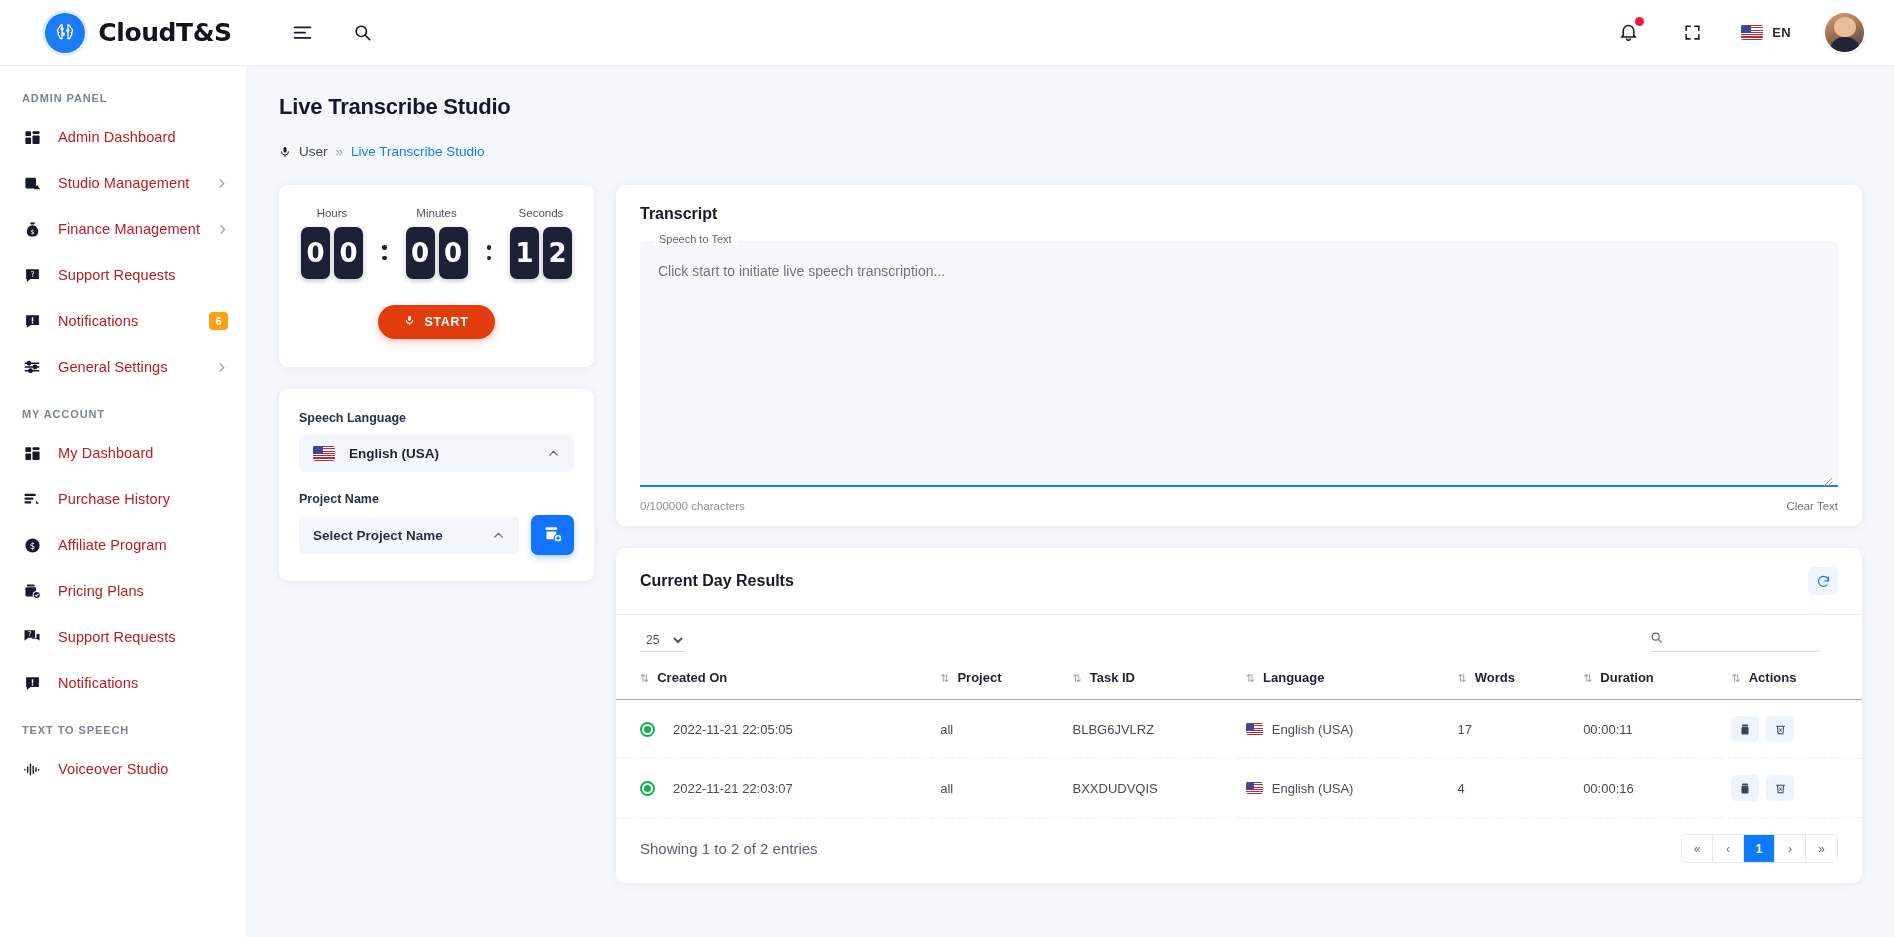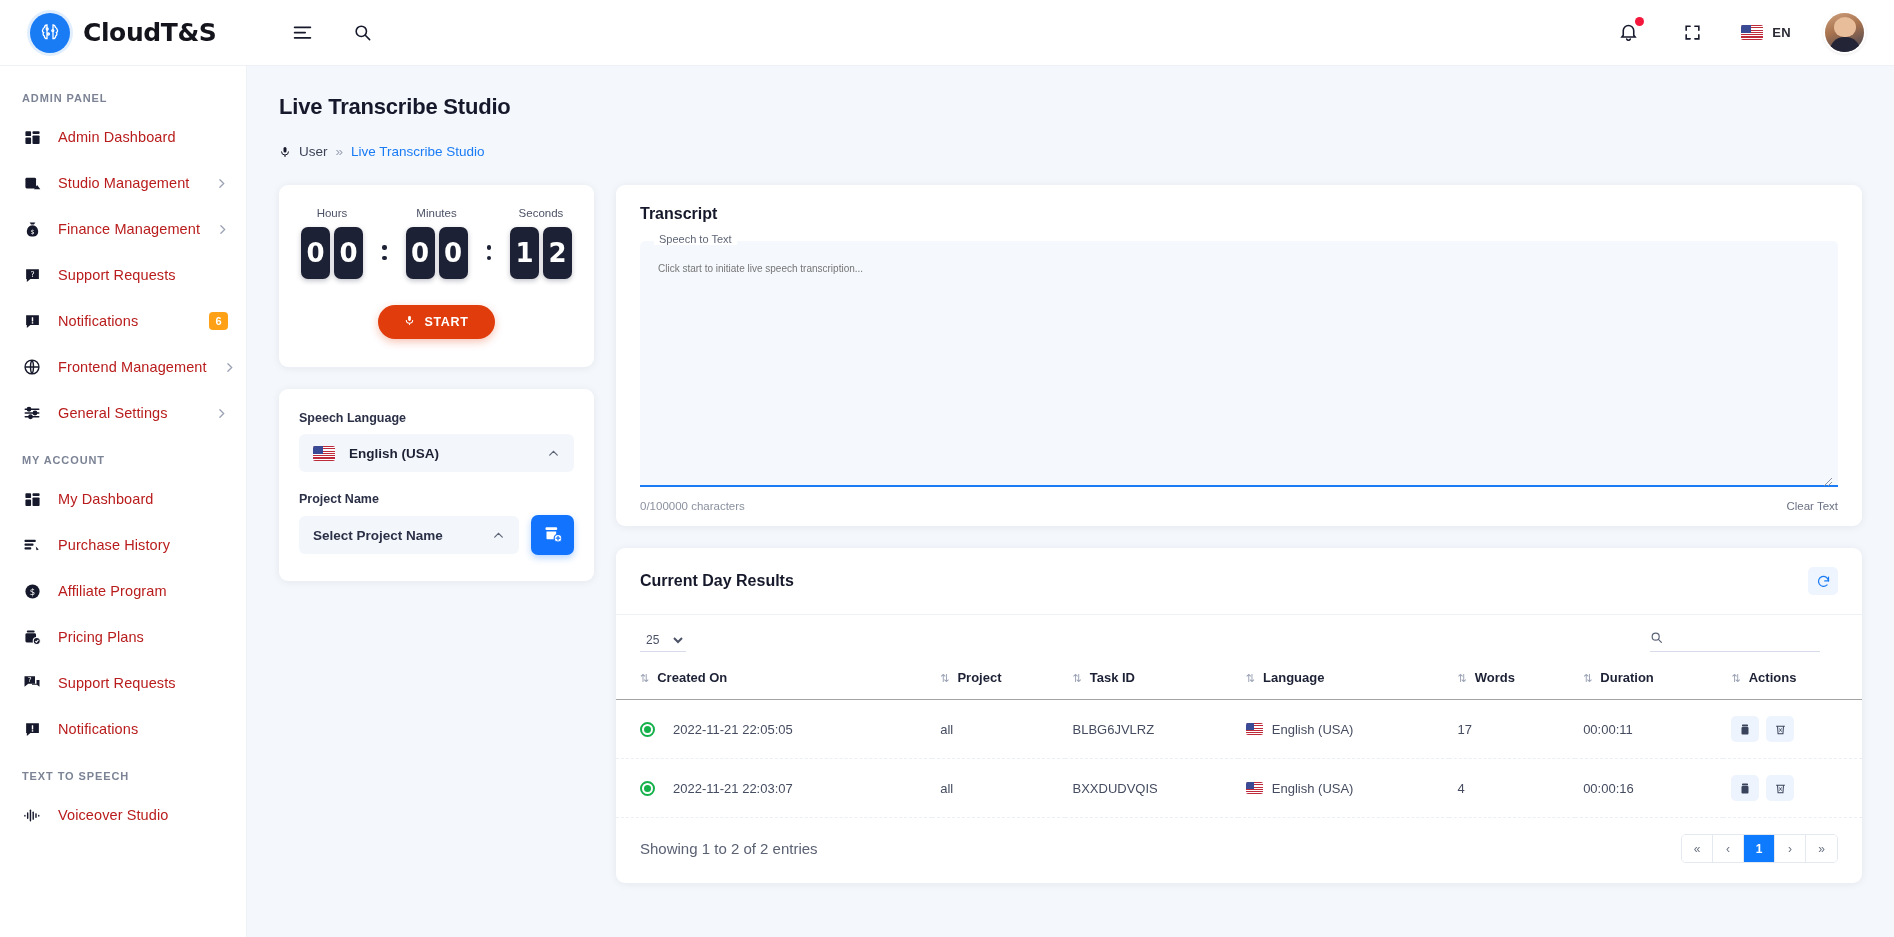--- a/index.html
+++ b/index.html
@@ -11,21 +11,21 @@
   }
   body { display: flex; flex-direction: column; }
 
   
   .topbar {
     height: 66px; min-height: 66px; background: #ffffff;
     display: flex; align-items: center; border-bottom: 1px solid #eef1f6;
   }
   .brand {
     width: 247px; min-width: 247px; height: 57px;
-    display: flex; align-items: center; gap: 13px; padding-left: 30px;
+    display: flex; align-items: center; gap: 13px; padding-left: 30px; justify-content: center;
   }
   .brand-logo {
     width: 40px; height: 40px; border-radius: 50%;
     background: #1a7cf5; display: flex; align-items: center; justify-content: center;
     box-shadow: 0 0 0 3px rgba(26,124,245,.13);
   }
   .brand-name {
     font-size: 25px; font-weight: 800; color: #14141c; letter-spacing: -.4px;
     font-family: "DejaVu Sans", sans-serif;
   }
@@ -151,21 +151,21 @@
   
   .transcript-card { padding: 20px 24px 14px 24px; }
   .card-title { font-size: 16px; font-weight: 800; color: #16192b; }
   .ta-wrap { position: relative; margin-top: 18px; }
   .ta-legend {
     position: absolute; top: -8px; left: 14px; background: #fff; padding: 0 5px;
     font-size: 11px; color: #5f6677; z-index: 2;
   }
   .textarea {
     width: 100%; height: 246px; background: #f5f8fc; border: none; border-bottom: 2px solid #1a7cf5;
-    border-radius: 5px 5px 0 0; padding: 22px 18px 14px 18px; font-size: 10px; color: #15803d;
+    border-radius: 5px 5px 0 0; padding: 22px 18px 14px 18px; font-size: 14px; color: #15803d;
     font-family: "Liberation Sans", sans-serif; resize: none; outline: none;
   }
   .resize-grip {
     position: absolute; right: 5px; bottom: 8px; width: 10px; height: 10px;
     pointer-events: none; color: #8b93a5;
   }
   .ta-foot { display: flex; align-items: center; margin-top: 9px; }
   .char-count { font-size: 11.5px; color: #8a919f; }
   .clear-text { margin-left: auto; font-size: 11.5px; color: #6b7283; cursor: pointer; }
 
@@ -345,34 +345,20 @@
         <svg width="17" height="17" viewBox="0 0 24 24" fill="#16192b">
             <path d="M3 3h18v14H9l-5 4v-4H3z"></path>
             <rect x="11" y="6" width="2" height="6" fill="#fff"></rect>
             <rect x="11" y="13" width="2" height="2" fill="#fff"></rect>
           </svg>
       </span>
       <span class="side-label">Notifications</span>
       <span class="side-badge">6</span>
     </div>
 
-    <div class="side-item">
-      <span class="side-ico">
-        <svg width="18" height="18" viewBox="0 0 24 24" fill="none" stroke="#16192b" stroke-width="1.9">
-            <circle cx="12" cy="12" r="9.2"></circle>
-            <path d="M3 12h18M12 3c2.6 3 2.6 15 0 18M12 3c-2.6 3-2.6 15 0 18"></path>
-          </svg>
-      </span>
-      <span class="side-label">Frontend Management</span>
-      <span class="side-caret">
-        <svg width="13" height="13" viewBox="0 0 24 24" fill="none" stroke="#9aa2b4" stroke-width="2.4" stroke-linecap="round">
-            <path d="M9 5l7 7-7 7"></path>
-          </svg>
-      </span>
-    </div>
 
     <div class="side-item">
       <span class="side-ico">
         <svg width="18" height="18" viewBox="0 0 24 24" fill="none" stroke="#16192b" stroke-width="2" stroke-linecap="round">
             <path d="M3 7h18M3 12h18M3 17h18"></path>
             <circle cx="8" cy="7" r="2.2" fill="#16192b"></circle>
             <circle cx="16" cy="12" r="2.2" fill="#16192b"></circle>
             <circle cx="10" cy="17" r="2.2" fill="#16192b"></circle>
           </svg>
       </span>

